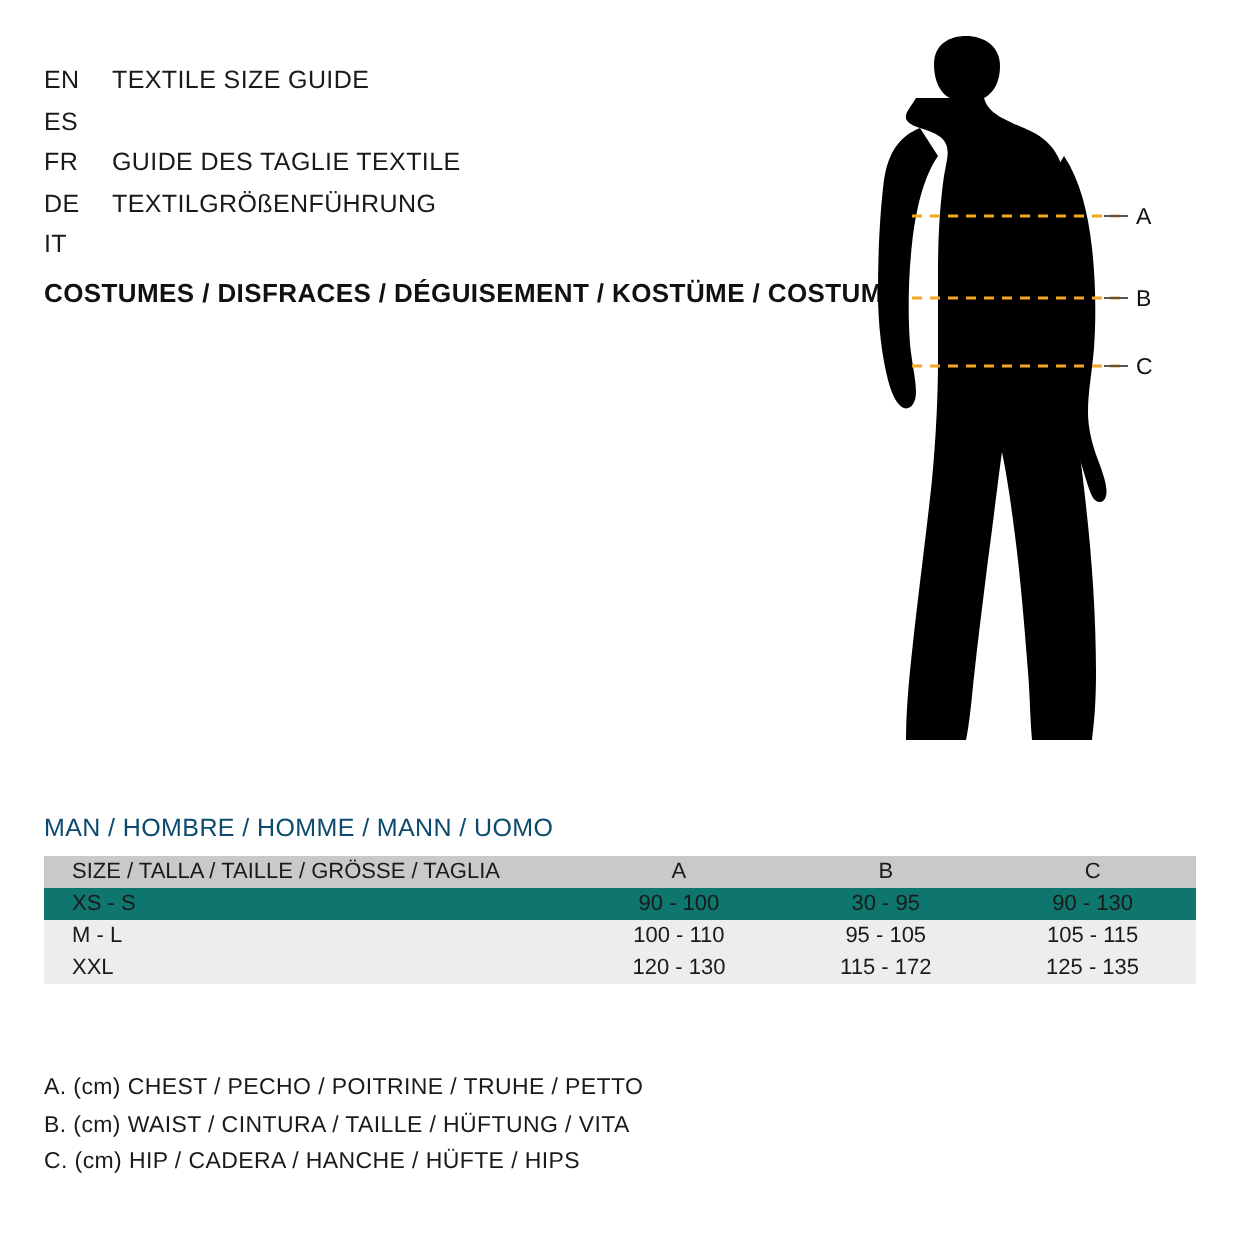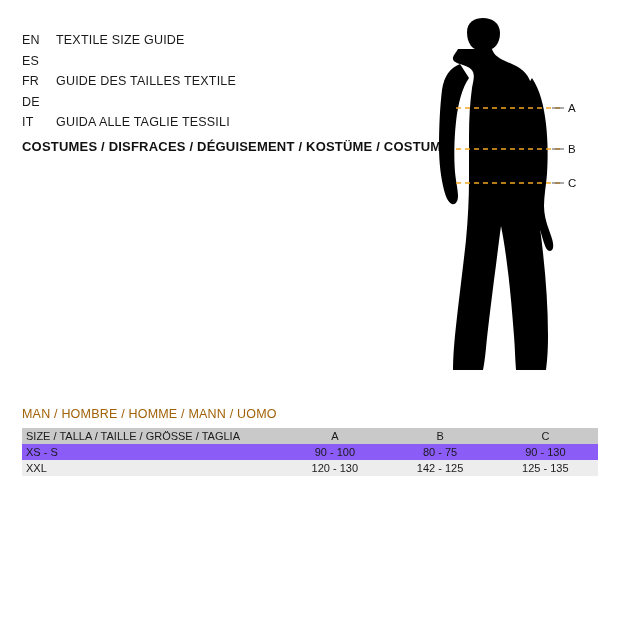--- a/index.html
+++ b/index.html
@@ -65,21 +65,21 @@
   .figure-area svg {
     display: block;
   }
 
   
   .table-title {
     position: absolute;
     top: 407px;
     left: 22px;
     font-size: 12.5px;
-    color: #a16207;
+    color: #0c4a6e;
     letter-spacing: .2px;
   }
   table.size-table {
     position: absolute;
     top: 428px;
     left: 22px;
     width: 576px;
     border-collapse: collapse;
     font-size: 11px;
     color: #1a1a1a;
@@ -89,28 +89,28 @@
     padding: 0;
     height: 16px;
     font-weight: normal;
     text-align: center;
     vertical-align: middle;
     line-height: 16px;
   }
   table.size-table th.lbl,
   table.size-table td.lbl {
     text-align: left;
-    padding-left: 4px;
+    padding-left: 14px;
     width: 258px;
   }
   table.size-table thead tr {
     background: #c9c9c9;
   }
   table.size-table tbody tr.odd {
-    background: #8b5cf6;
+    background: #0f766e;
   }
   table.size-table tbody tr.even {
     background: #ededed;
   }
   table.size-table td.val, table.size-table th.val {
     width: 106px;
   }
 
   
   .legend {
@@ -137,28 +137,28 @@
   <div class="lang-block">
     <div class="lang-row">
       <span class="lang-code">EN</span>
       <span class="lang-name">TEXTILE SIZE GUIDE</span>
     </div>
     <div class="lang-row">
       <span class="lang-code">ES</span>
     </div>
     <div class="lang-row">
       <span class="lang-code">FR</span>
-      <span class="lang-name">GUIDE DES TAILLES TEXTILE</span>
+      <span class="lang-name">GUIDE DES TAGLIE TEXTILE</span>
     </div>
     <div class="lang-row">
       <span class="lang-code">DE</span>
+      <span class="lang-name">TEXTILGRÖßENFÜHRUNG</span>
     </div>
     <div class="lang-row">
       <span class="lang-code">IT</span>
-      <span class="lang-name">GUIDA ALLE TAGLIE TESSILI</span>
     </div>
   </div>
 
   <div class="costumes-line">COSTUMES / DISFRACES / DÉGUISEMENT / KOSTÜME / COSTUMI</div>
 
   <div class="figure-area">
     <svg width="190" height="375" viewBox="0 0 190 375" xmlns="http://www.w3.org/2000/svg">
       <g>
 
         <path fill="#000000" d="M47 14 C47 4 55 0 63 0 C72 0 80 5 80 15 C80 25 75 33 63 33 C52 33 47 25 47 14 Z"></path>
@@ -245,26 +245,37 @@
         <th class="lbl">SIZE / TALLA / TAILLE / GRÖSSE / TAGLIA</th>
         <th class="val">A</th>
         <th class="val">B</th>
         <th class="val">C</th>
       </tr>
     </thead>
     <tbody>
       <tr class="odd">
         <td class="lbl">XS - S</td>
         <td class="val">90 - 100</td>
-        <td class="val">80 - 75</td>
+        <td class="val">30 - 95</td>
         <td class="val">90 - 130</td>
+      </tr>
+      <tr class="even">
+        <td class="lbl">M - L</td>
+        <td class="val">100 - 110</td>
+        <td class="val">95 - 105</td>
+        <td class="val">105 - 115</td>
       </tr>
       <tr class="even">
         <td class="lbl">XXL</td>
         <td class="val">120 - 130</td>
-        <td class="val">142 - 125</td>
+        <td class="val">115 - 172</td>
         <td class="val">125 - 135</td>
       </tr>
     </tbody>
   </table>
 
+  <div class="legend">
+    <div>A. (cm) CHEST / PECHO / POITRINE / TRUHE / PETTO</div>
+    <div>B. (cm) WAIST / CINTURA / TAILLE / HÜFTUNG / VITA</div>
+    <div>C. (cm) HIP / CADERA / HANCHE / HÜFTE / HIPS</div>
+  </div>
 
 </div>
 
 </body></html>

